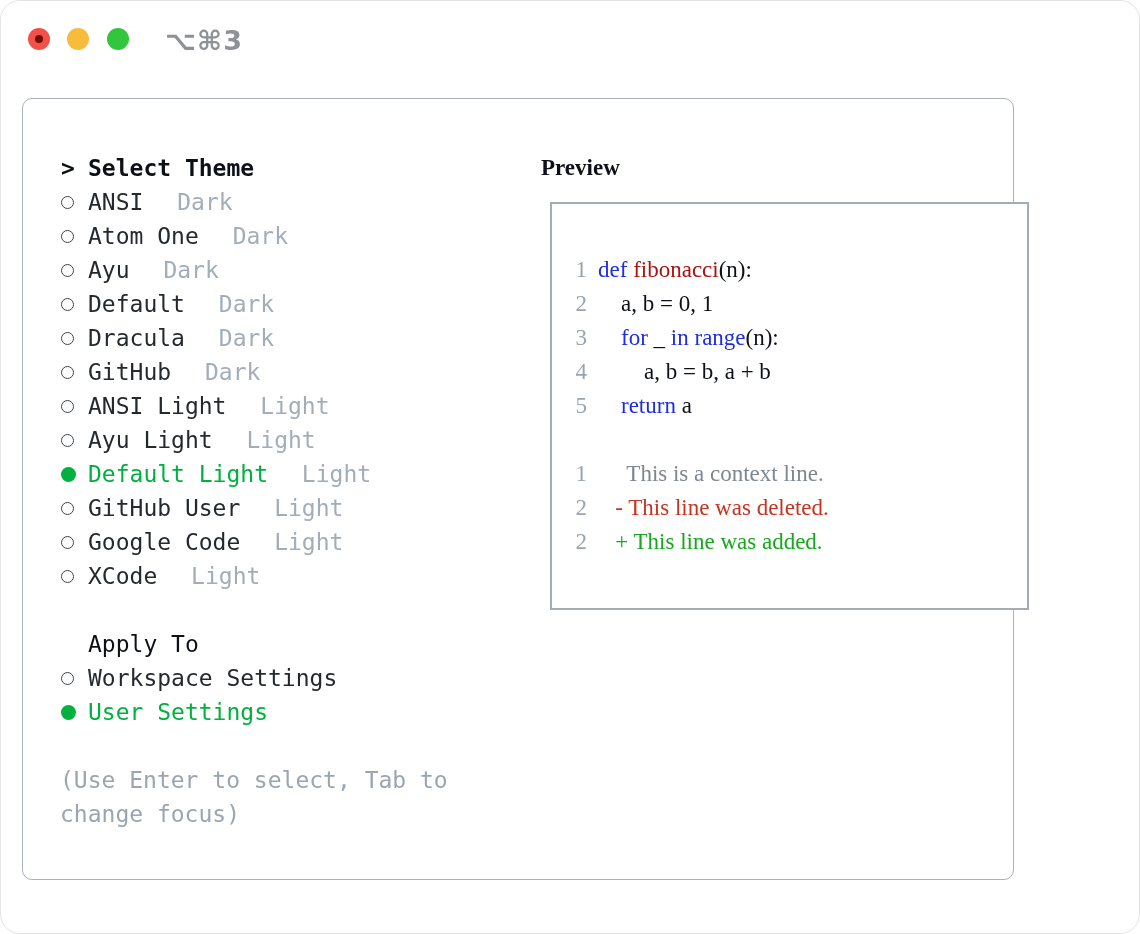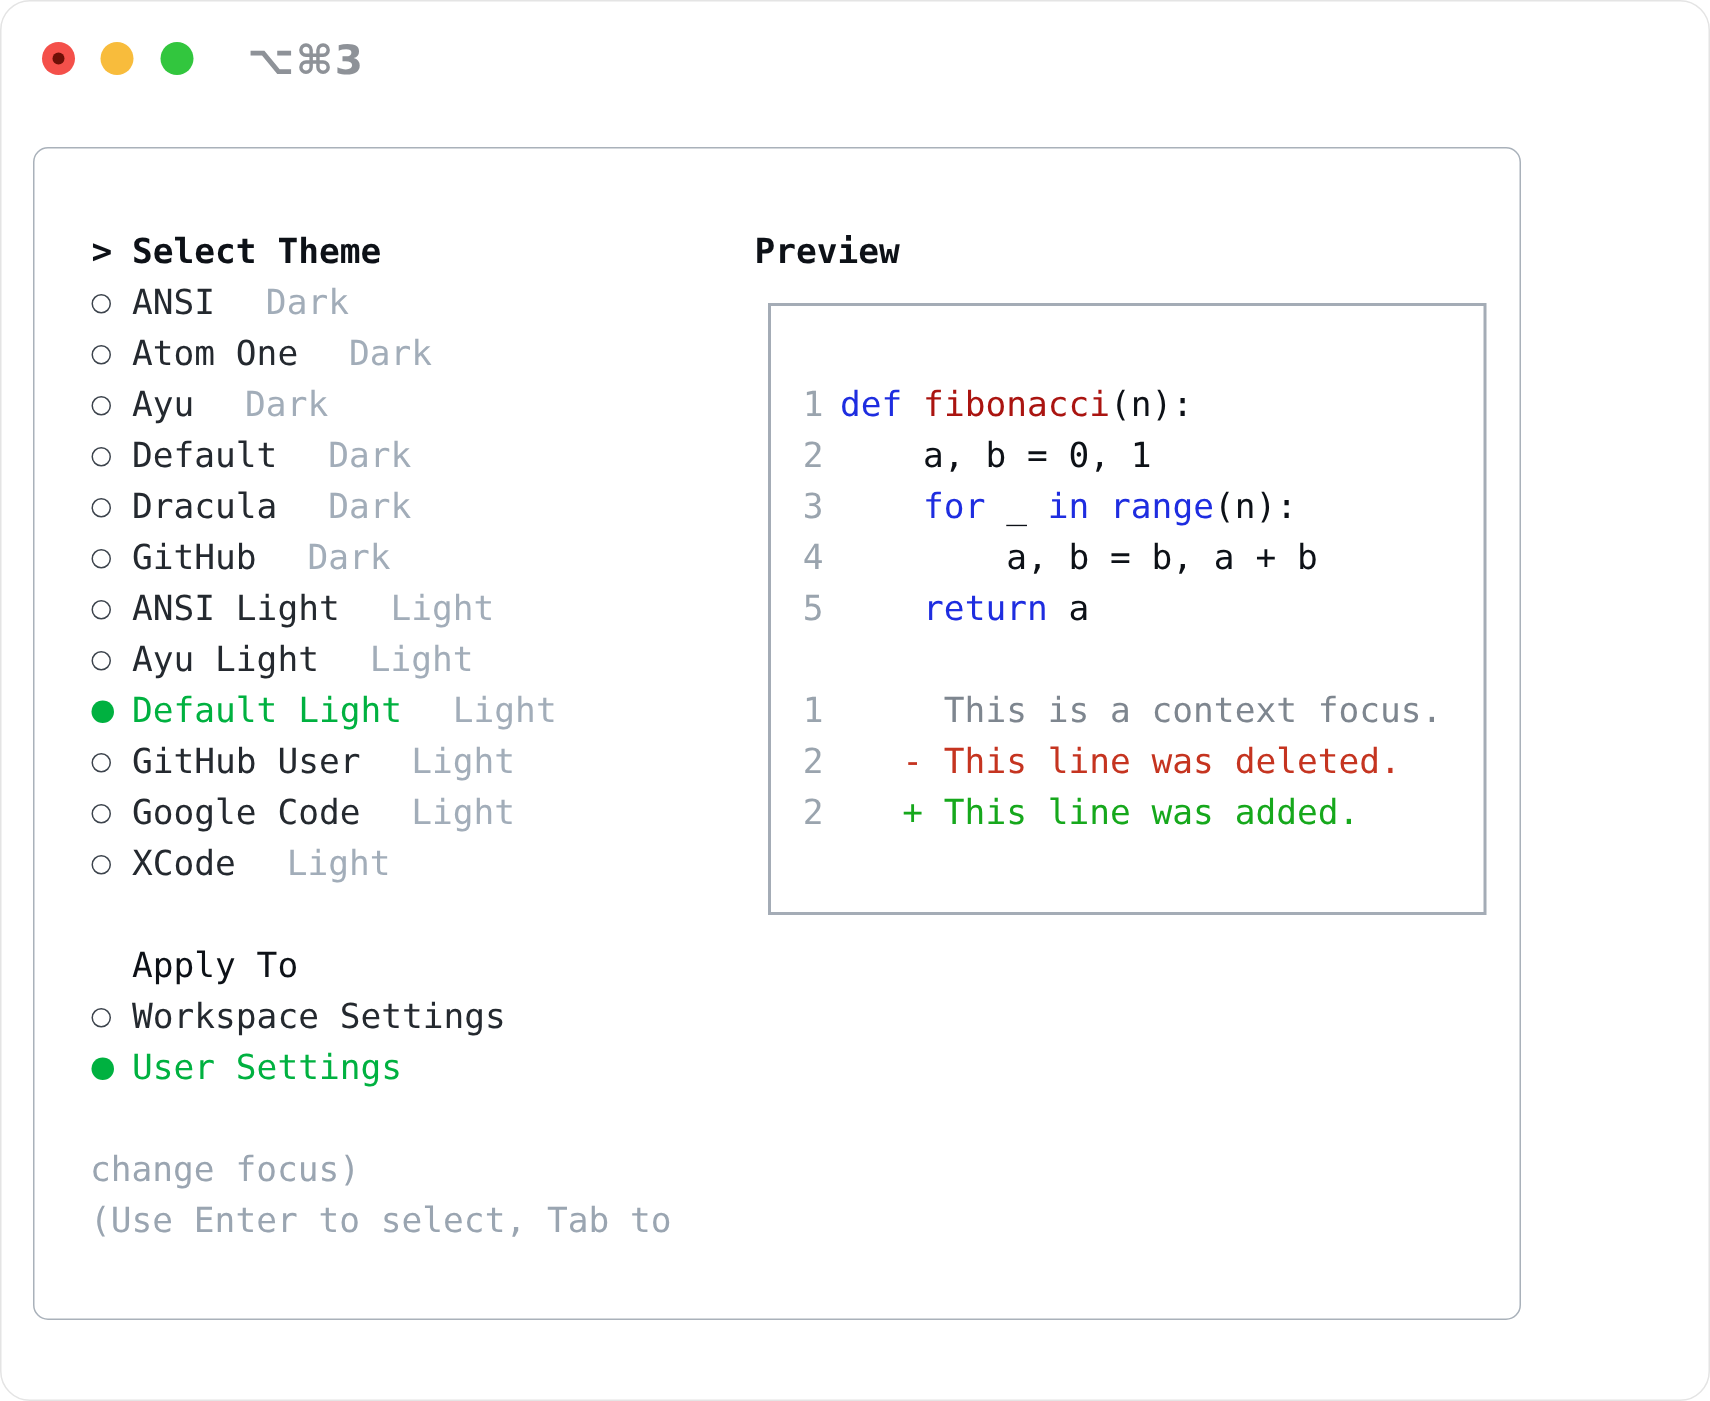--- a/index.html
+++ b/index.html
@@ -40,21 +40,21 @@
   .sec-title{font-weight:bold;color:var(--black);}
   .sub-title{color:var(--black);}
   .ring{width:13px;height:13px;border-radius:50%;border:1.5px solid #3d444d;}
   .dot{width:15px;height:15px;border-radius:50%;background:var(--green);}
   .t-name{color:var(--dark);}
   .t-name.sel{color:var(--green);}
   .t-variant{color:var(--muted);margin-left:20px;}
   .spacer{height:34px;}
   .hint{padding-left:37px;color:var(--hint);font-size:23px;line-height:34px;white-space:pre;}
   
-  .right-col{position:absolute;left:480px;top:52px;}
+  .right-col{position:absolute;left:518px;top:52px;font-family:Liberation Serif, serif;}
   .preview-title{font-size:23px;line-height:34px;font-weight:bold;color:var(--black);}
   .preview-box{
     margin-left:9px;margin-top:17px;width:479px;
     border:2px solid var(--box-border);background:#fff;
     padding:49px 10px 49px 21px;
   }
   .pline{height:34px;line-height:34px;font-size:23px;white-space:pre;display:flex;}
   .ln{display:inline-block;width:14px;flex:0 0 14px;text-align:right;margin-right:11px;color:var(--lnum);}
   .lc{white-space:pre;}
   .tk-code{color:var(--black);}
@@ -107,34 +107,34 @@
       </div>
 
       <div id="apply-list">
           <div class="row"><span class="marker"><span class="ring"></span></span><span class="t-name">Workspace Settings</span></div>
           <div class="row"><span class="marker"><span class="dot"></span></span><span class="t-name sel">User Settings</span></div>
         </div>
 
       <div class="spacer"></div>
 
       <div id="hint">
+          <div class="hint">(Use Enter to select, Tab to</div>
           <div class="hint">change focus)</div>
-          <div class="hint">(Use Enter to select, Tab to</div>
         </div>
     </div>
 
     <div class="right-col">
       <div class="preview-title">Preview</div>
       <div class="preview-box" id="preview-box">
           <div class="pline"><span class="ln">1</span><span class="lc"><span class="tk-kw">def</span><span class="tk-code"> </span><span class="tk-fn">fibonacci</span><span class="tk-code">(n):</span></span></div>
           <div class="pline"><span class="ln">2</span><span class="lc"><span class="tk-code">    a, b = 0, 1</span></span></div>
           <div class="pline"><span class="ln">3</span><span class="lc"><span class="tk-code">    </span><span class="tk-kw">for</span><span class="tk-code"> _ </span><span class="tk-kw">in</span><span class="tk-code"> </span><span class="tk-kw">range</span><span class="tk-code">(n):</span></span></div>
           <div class="pline"><span class="ln">4</span><span class="lc"><span class="tk-code">        a, b = b, a + b</span></span></div>
           <div class="pline"><span class="ln">5</span><span class="lc"><span class="tk-code">    </span><span class="tk-kw">return</span><span class="tk-code"> a</span></span></div>
           <div class="pline"><span class="ln"></span><span class="lc"></span></div>
-          <div class="pline"><span class="ln">1</span><span class="lc"><span class="tk-ctx">     This is a context focus.</span></span></div>
+          <div class="pline"><span class="ln">1</span><span class="lc"><span class="tk-ctx">     This is a context line.</span></span></div>
           <div class="pline"><span class="ln">2</span><span class="lc"><span class="tk-del">   - This line was deleted.</span></span></div>
           <div class="pline"><span class="ln">2</span><span class="lc"><span class="tk-add">   + This line was added.</span></span></div>
         </div>
     </div>
 
   </div>
 </div>
 
 </body></html>

